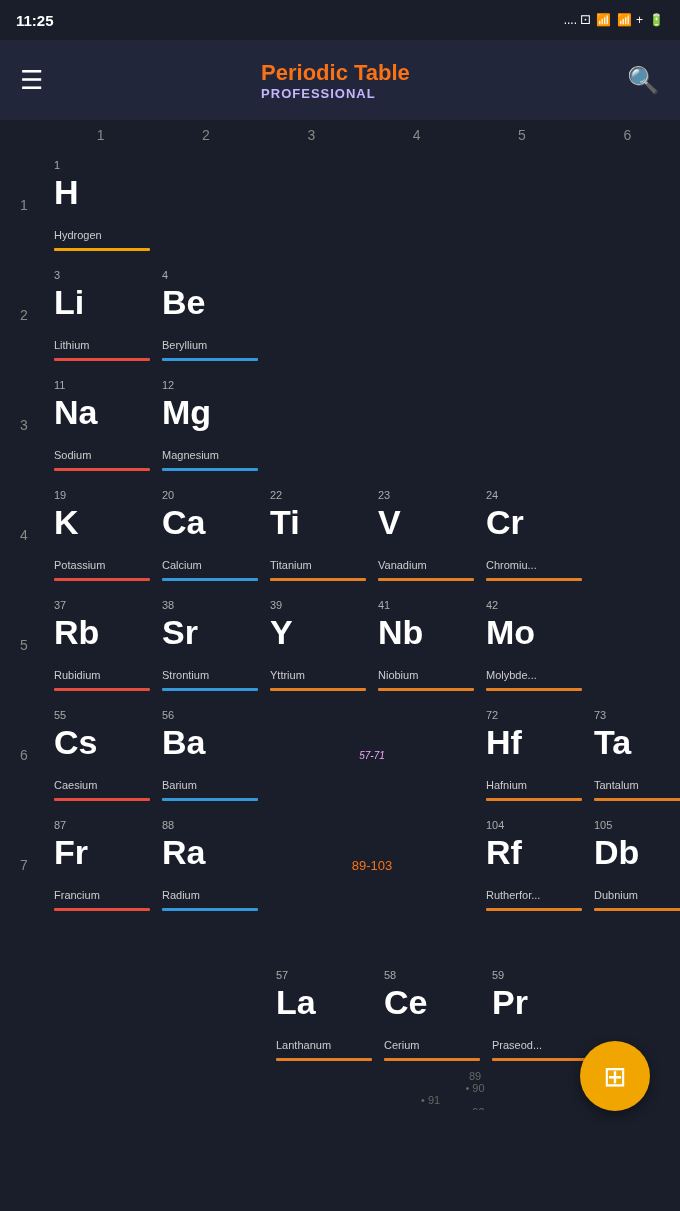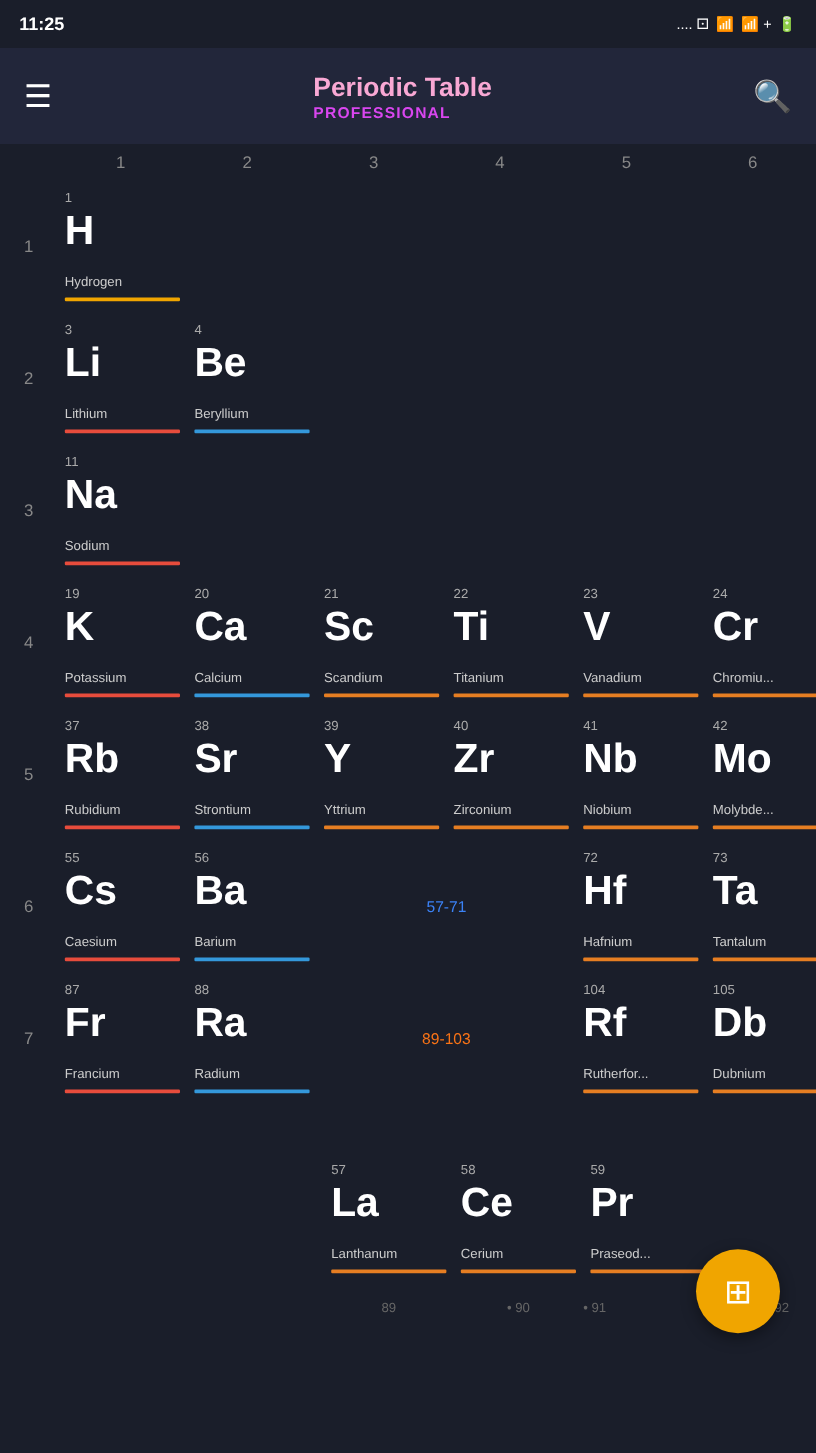--- a/index.html
+++ b/index.html
@@ -44,26 +44,26 @@
       align-items: center;
       justify-content: space-between;
       padding: 0 20px;
     }
     .top-bar-center {
       display: flex;
       flex-direction: column;
       align-items: flex-start;
     }
     .app-title {
-      color: #f9a8d4;
+      color: #f97316;
       font-size: 22px;
       font-weight: bold;
     }
     .app-subtitle {
-      color: #d946ef;
+      color: #c4b5fd;
       font-size: 13px;
       font-weight: bold;
       letter-spacing: 1px;
     }
     .hamburger-icon {
       color: #fff;
       font-size: 26px;
       cursor: pointer;
     }
     .search-icon {
@@ -259,41 +259,41 @@
   </div>
 
   <div class="table-row">
     <div class="row-label">3</div>
     <div class="element-cell">
       <span class="atomic-num">11</span>
       <span class="symbol">Na</span>
       <span class="name">Sodium</span>
       <div class="underline underline-red"></div>
     </div>
+    <div class="element-cell">
+      <span class="atomic-num">12</span>
+      <span class="symbol">Mg</span>
+      <span class="name">Magnesium</span>
+      <div class="underline underline-blue"></div>
+    </div>
   </div>
 
   <div class="table-row">
     <div class="row-label">4</div>
     <div class="element-cell">
       <span class="atomic-num">19</span>
       <span class="symbol">K</span>
       <span class="name">Potassium</span>
       <div class="underline underline-red"></div>
     </div>
     <div class="element-cell">
       <span class="atomic-num">20</span>
       <span class="symbol">Ca</span>
       <span class="name">Calcium</span>
       <div class="underline underline-blue"></div>
-    </div>
-    <div class="element-cell">
-      <span class="atomic-num">21</span>
-      <span class="symbol">Sc</span>
-      <span class="name">Scandium</span>
-      <div class="underline underline-orange"></div>
     </div>
     <div class="element-cell">
       <span class="atomic-num">22</span>
       <span class="symbol">Ti</span>
       <span class="name">Titanium</span>
       <div class="underline underline-orange"></div>
     </div>
     <div class="element-cell">
       <span class="atomic-num">23</span>
       <span class="symbol">V</span>
@@ -322,26 +322,20 @@
       <span class="name">Strontium</span>
       <div class="underline underline-blue"></div>
     </div>
     <div class="element-cell">
       <span class="atomic-num">39</span>
       <span class="symbol">Y</span>
       <span class="name">Yttrium</span>
       <div class="underline underline-orange"></div>
     </div>
     <div class="element-cell">
-      <span class="atomic-num">40</span>
-      <span class="symbol">Zr</span>
-      <span class="name">Zirconium</span>
-      <div class="underline underline-orange"></div>
-    </div>
-    <div class="element-cell">
       <span class="atomic-num">41</span>
       <span class="symbol">Nb</span>
       <span class="name">Niobium</span>
       <div class="underline underline-orange"></div>
     </div>
     <div class="element-cell cutoff">
       <span class="atomic-num">42</span>
       <span class="symbol">Mo</span>
       <span class="name">Molybde...</span>
       <div class="underline underline-orange"></div>
@@ -356,21 +350,21 @@
       <span class="name">Caesium</span>
       <div class="underline underline-red"></div>
     </div>
     <div class="element-cell">
       <span class="atomic-num">56</span>
       <span class="symbol">Ba</span>
       <span class="name">Barium</span>
       <div class="underline underline-blue"></div>
     </div>
     <div class="gap-cell">
-      <span style="color:#3b82f6;font-size:13px;">57-71</span>
+      <span style="color:#f0abfc;font-size:10px;font-style:italic;">57-71</span>
     </div>
     <div class="element-cell">
       <span class="atomic-num">72</span>
       <span class="symbol">Hf</span>
       <span class="name">Hafnium</span>
       <div class="underline underline-orange"></div>
     </div>
     <div class="element-cell">
       <span class="atomic-num">73</span>
       <span class="symbol">Ta</span>
@@ -428,21 +422,21 @@
       <div class="underline underline-orange"></div>
     </div>
     <div class="element-cell cutoff">
       <span class="atomic-num">59</span>
       <span class="symbol">Pr</span>
       <span class="name">Praseod...</span>
       <div class="underline underline-orange"></div>
     </div>
   </div>
 
-  <div class="table-row" style="padding-left: 270px; height: 40px; overflow: hidden;">
+  <div class="table-row" style="padding-left: 270px; height: 40px; overflow: hidden; flex-direction: column;">
     <div style="width:108px; color:#666; font-size:11px; flex-shrink:0; text-align:center;">89</div>
     <div style="width:108px; color:#666; font-size:11px; flex-shrink:0; text-align:center;">• 90</div>
     <div style="width:108px; color:#666; font-size:11px; flex-shrink:0; ">• 91</div>
     <div style="width:108px; color:#666; font-size:11px; flex-shrink:0; text-align:center;">• 92</div>
   </div>
 
   <div class="fab-button">
     <span class="fab-icon">⊞</span>
   </div>
 

